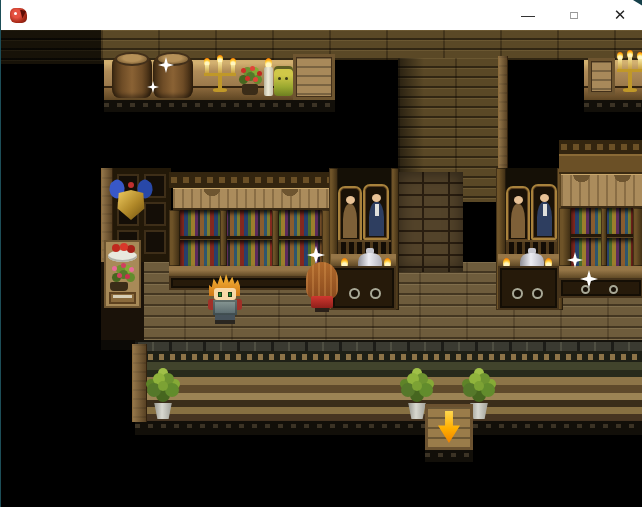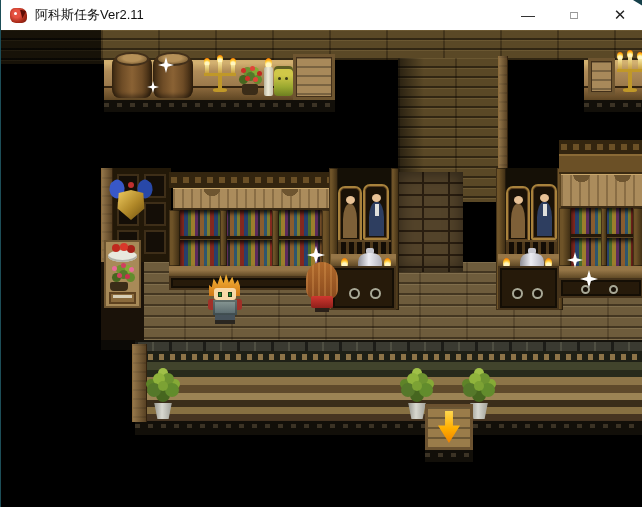--- a/index.html
+++ b/index.html
@@ -102,21 +102,20 @@
 </head>
 <body>
 
 <div id="app">
 
   <div class="titlebar">
     <div class="title-icon">
       <div class="wing"></div>
       <div class="eye"></div>
     </div>
-    <div class="title-text">阿科斯任务Ver2.11</div>
   </div>
   <div class="winbtn" style="left:505px;width:44px;font-size:14px;">—</div>
   <div class="winbtn" style="left:551px;width:44px;font-size:12px;">□</div>
   <div class="winbtn" style="left:596px;width:46px;font-size:15px;color:#222;">✕</div>
   <div class="corner-wedge"></div>
 
   <div class="a" id="game" style="left:0;top:30px;width:642px;height:477px;background:#000;overflow:hidden;">
 
     <div class="a planks-dk" style="left:0;top:0;width:103px;height:34px;"></div>
     <div class="a planks" style="left:100px;top:0;width:542px;height:30px;"></div>

